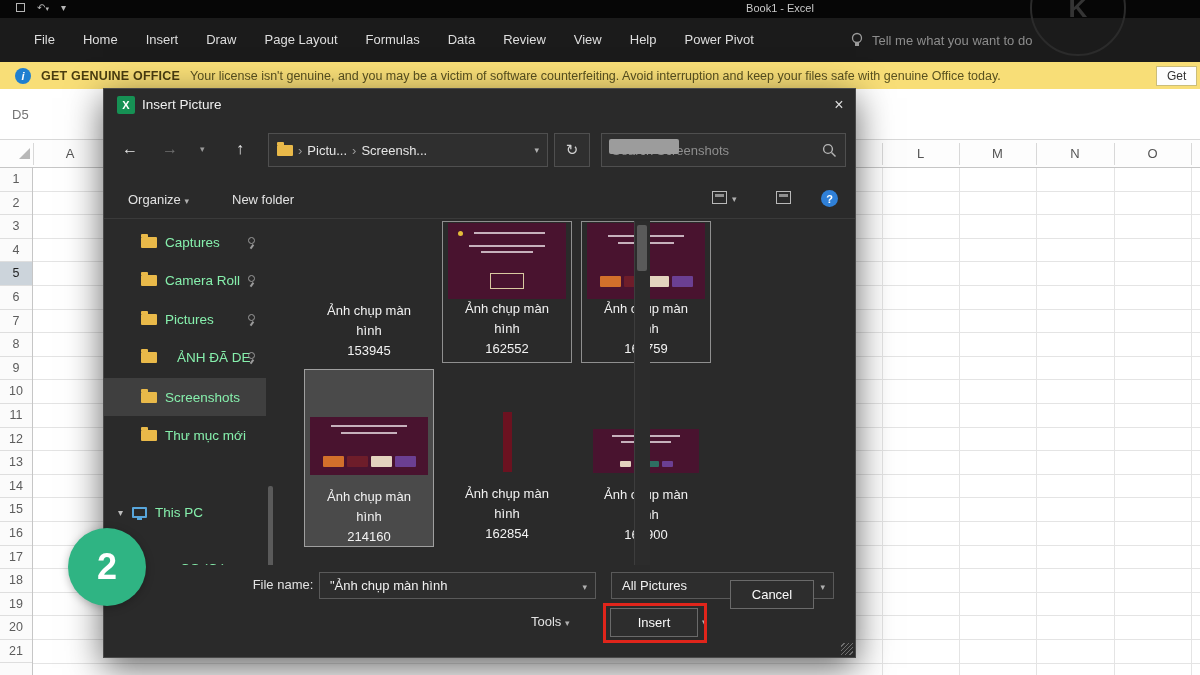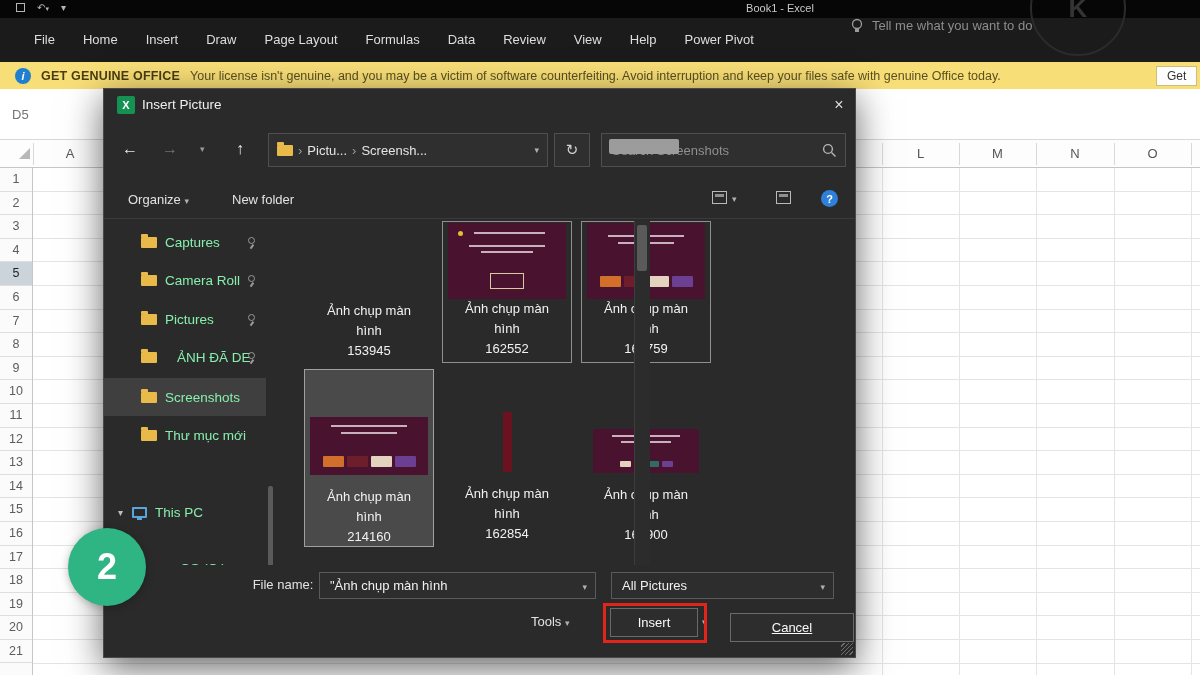--- a/index.html
+++ b/index.html
@@ -10,21 +10,21 @@
   
   #titlebar { left:0; top:0; width:1200px; height:18px; background:#060606; }
   .qat { left:16px; top:2px; display:flex; gap:12px; align-items:center; color:#b5b5b5; font-size:10px; }
   .qat .sq { width:9px; height:9px; border:1px solid #b5b5b5; }
   #win-title { left:690px; top:2px; width:180px; text-align:center; color:#c9c9c9; font-size:11px; }
   #watermark { left:1030px; top:-40px; width:96px; height:96px; border:2px solid #2b2b2b; border-radius:50%;
                color:#343434; font-size:26px; font-weight:bold; display:flex; align-items:center; justify-content:center; }
   #ribbon { left:0; top:18px; width:1200px; height:44px; background:#1b1b1b; }
   #ribbon-tabs { left:20px; top:0; height:44px; display:flex; align-items:center; }
   .rtab { color:#dedede; font-size:13px; padding:0 14px; line-height:44px; cursor:default; }
-  #tellme { left:850px; top:0; height:44px; display:flex; align-items:flex-start; gap:8px; color:#8d8d8d; font-size:13px; }
+  #tellme { left:850px; top:0; height:44px; display:flex; align-items:center; gap:8px; color:#8d8d8d; font-size:13px; }
 
   
   #warnbar { left:0; top:62px; width:1200px; height:27px; background:#F8DE77; display:flex; align-items:center; }
   #warn-ico { width:16px; height:16px; border-radius:50%; background:#1F7FD0; color:#fff; font-size:11px; font-weight:bold;
               display:flex; align-items:center; justify-content:center; margin-left:15px; font-style:italic; }
   #warn-badge { font-weight:bold; font-size:12.5px; color:#4a3d10; margin-left:10px; letter-spacing:.2px; }
   #warn-msg { font-size:12.5px; color:#59511f; margin-left:10px; white-space:nowrap; }
   #warn-btn { position:absolute; left:1156px; top:66px; height:20px; padding:0 10px; background:#fdfdfd;
               border:1px solid #cbbd7a; font-size:12px; color:#333; line-height:18px; }
 
@@ -396,21 +396,21 @@
     <div class="combo" style="left:507px; top:483px; width:223px;">
       <span>All Pictures</span>
       <span class="chev">▾</span>
     </div>
 
     <span class="tb-label" style="left:427px; top:525px;">
       <span>Tools</span> <span class="chev">▾</span>
     </span>
     <div class="dlg-btn" style="left:506px; top:519px; width:88px;">Insert</div>
     <span class="chev" style="position:absolute; left:598px; top:528px;">▾</span>
-    <div class="dlg-btn" style="left:626px; top:524px; width:124px;text-decoration:underline;">Cancel</div>
+    <div class="dlg-btn" style="left:626px; top:491px; width:84px;">Cancel</div>
 
     <div id="red-rect"></div>
     <div id="grip"></div>
   </div>
 
   <div id="step-circle" class="abs">
     <span>2</span>
   </div>
 
 </div>

